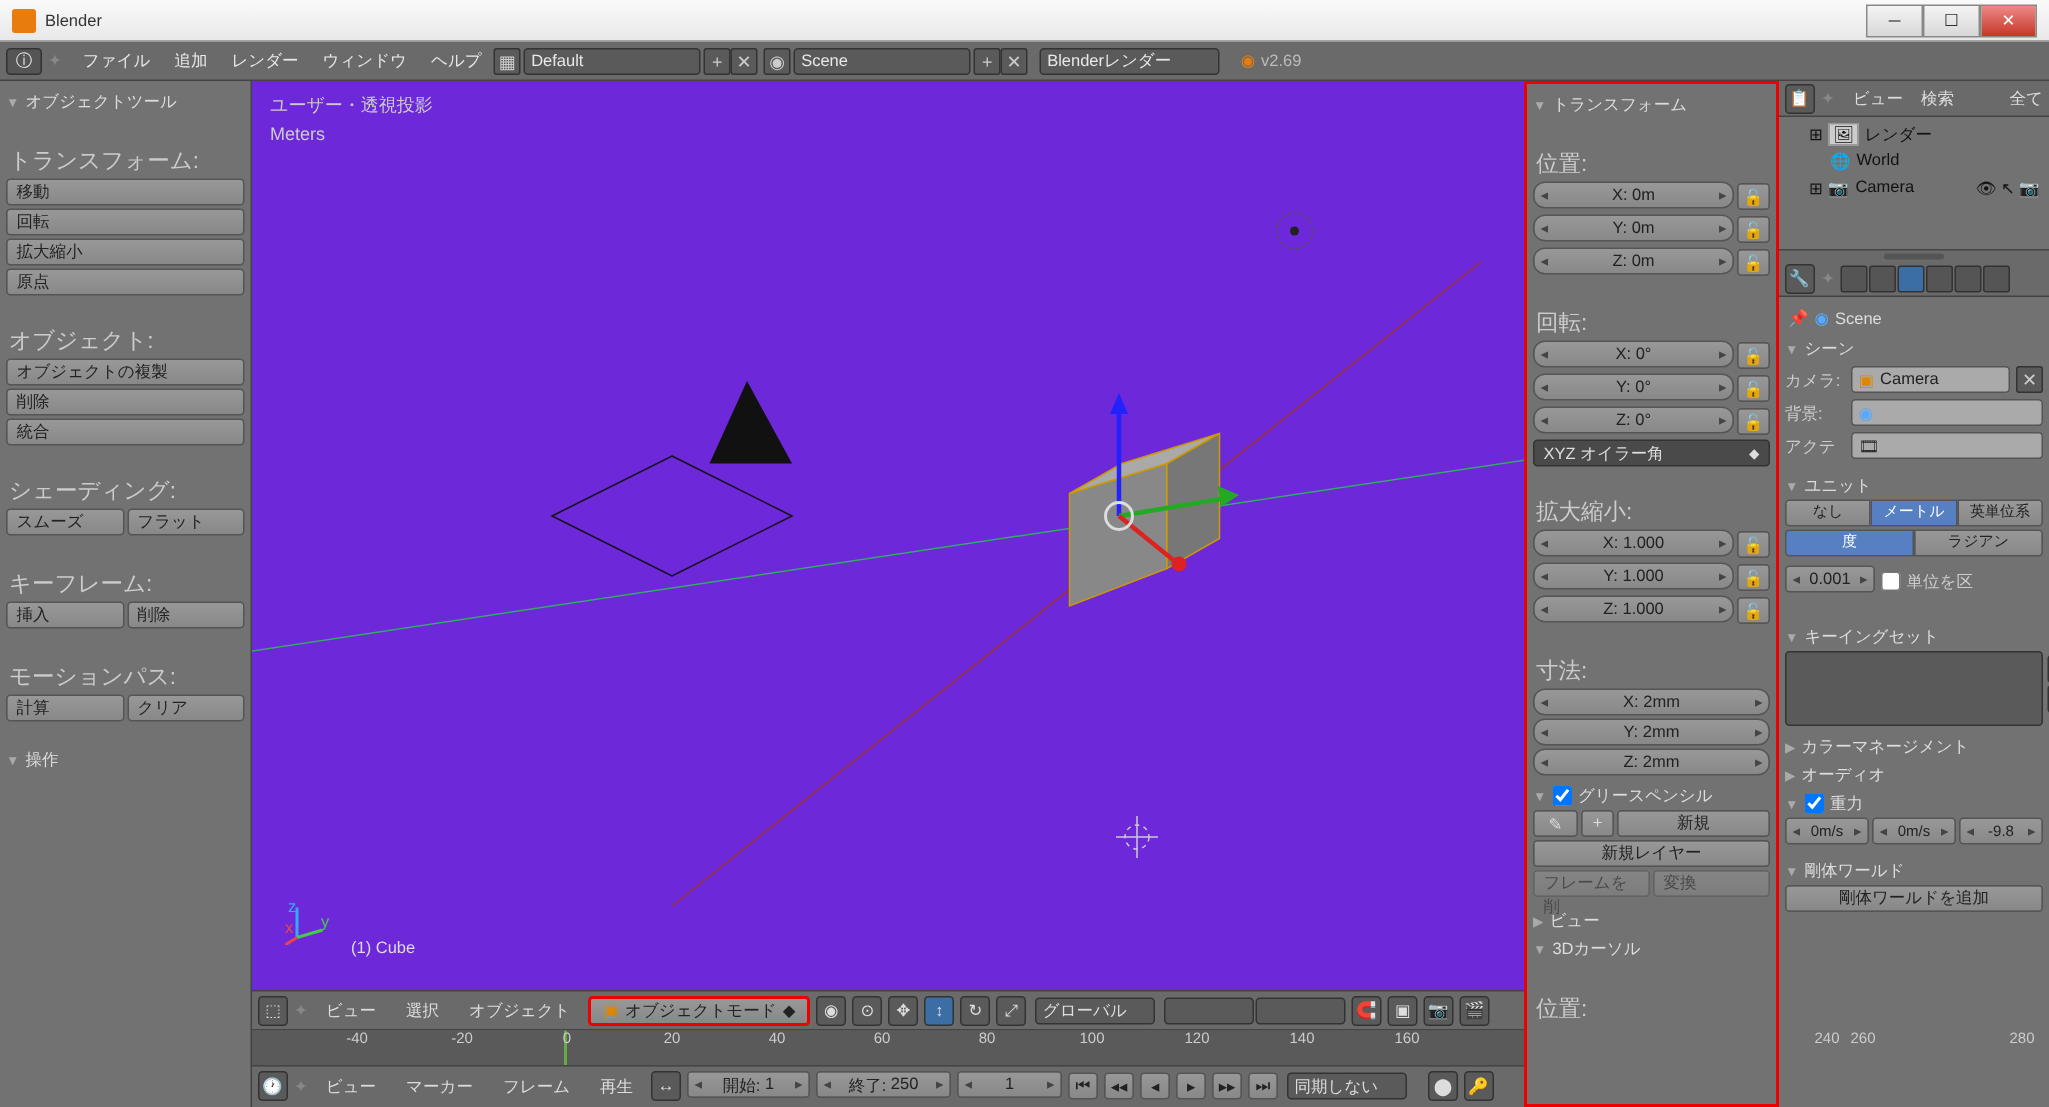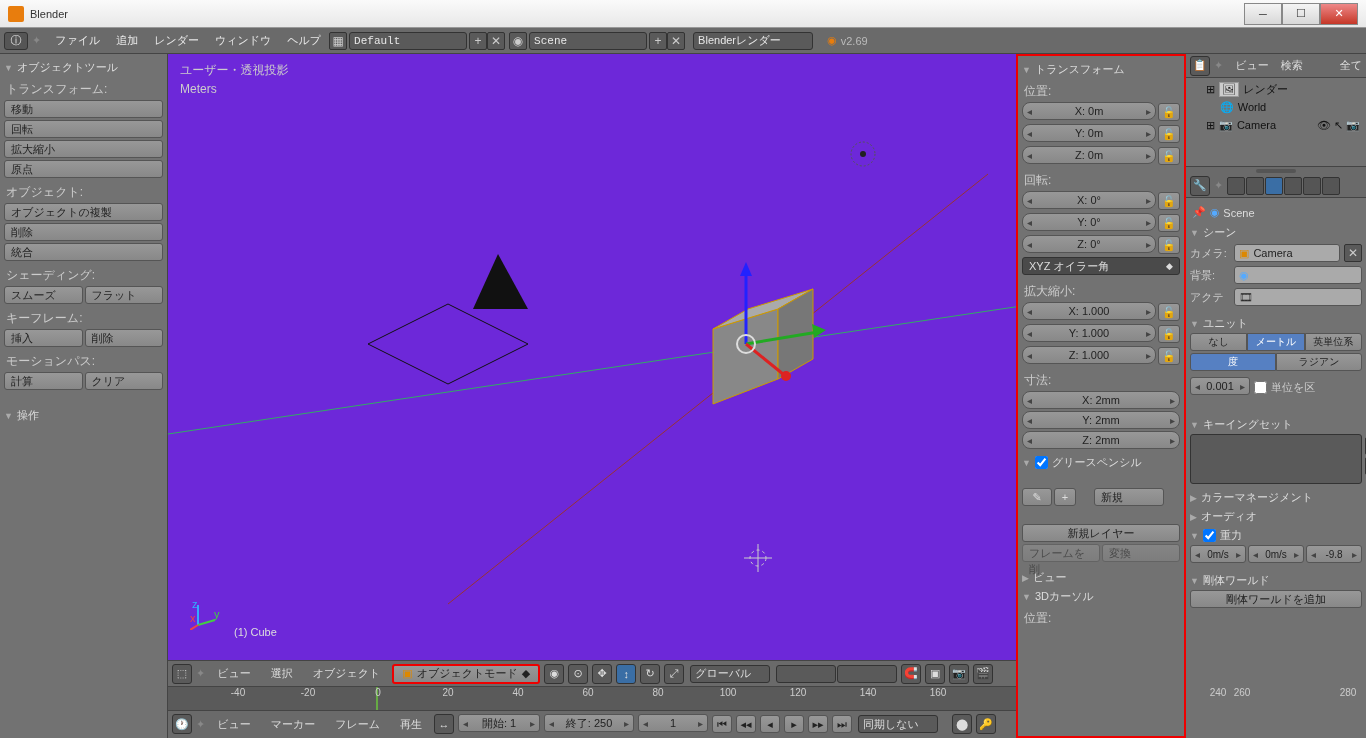--- a/index.html
+++ b/index.html
@@ -10,34 +10,34 @@
 .titlebar .icon { width: 16px; height: 16px; background: #e87d0d; border-radius: 2px; margin-right: 6px; }
 .win-btns { margin-left: auto; display: flex; }
 .win-btn { width: 38px; height: 22px; background: linear-gradient(#f4f4f4,#d8d8d8); border: 1px solid #888; display: flex; align-items: center; justify-content: center; cursor: pointer; }
 .win-btn.close { background: linear-gradient(#e88,#c53727); color: #fff; }
 
 
 .menubar { height: 26px; background: #6a6a6a; border-bottom: 1px solid #444; display: flex; align-items: center; padding: 0 4px; gap: 0; color: #e8e8e8; font-size: 11px; }
 .menu-icon { width: 24px; height: 18px; background: #555; border: 1px solid #333; border-radius: 3px; margin-right: 4px; display: flex; align-items: center; justify-content: center; }
 .menu-item { padding: 0 8px; cursor: pointer; }
 .menu-field { height: 18px; background: #5a5a5a; border: 1px solid #333; border-radius: 3px; padding: 0 4px; display: flex; align-items: center; margin: 0 2px; }
-.menu-field.wide { width: 118px; font-family: Liberation Mono, monospace; }
+.menu-field.wide { width: 118px; }
 .menu-field.engine { width: 120px; }
 .menu-btn-sm { width: 18px; height: 18px; background: #5a5a5a; border: 1px solid #333; border-radius: 2px; cursor: pointer; display: inline-flex; align-items: center; justify-content: center; color: #ccc; font-size: 12px; line-height: 1; }
 .stats { margin-left: 8px; color: #bbb; font-size: 10px; }
 
 
 .main { display: flex; height: calc(100% - 28px - 26px); }
 
 
 .toolshelf { width: 168px; background: #727272; border-right: 1px solid #444; padding: 4px; overflow: hidden; }
 .panel-hdr { display: flex; align-items: center; color: #ddd; font-size: 11px; padding: 2px 0; cursor: pointer; }
 .panel-hdr::before { content: "▼"; font-size: 9px; margin-right: 4px; color: #aaa; }
 .panel-hdr.collapsed::before { content: "▶"; }
-.label-row { color: #ccc; font-size: 12px; padding: 4px 2px 2px; }
+.label-row { color: #ccc; font-size: 15px; padding: 4px 2px 2px; margin-top: 17px; }
 .btn { display: block; width: 100%; height: 18px; background: linear-gradient(#989898,#888888); border: 1px solid #555; border-radius: 3px; color: #222; text-align: left; padding: 0 6px; margin-bottom: 2px; cursor: pointer; line-height: 16px; }
 .btn-row { display: flex; gap: 2px; }
 .btn-row .btn { flex: 1; }
 
 
 .viewport-wrap { flex: 1; display: flex; flex-direction: column; }
 .viewport { flex: 1; background: #6d28d9; position: relative; overflow: hidden; }
 .viewport-text { position: absolute; left: 12px; top: 8px; color: #ccc; font-size: 12px; }
 .viewport-text2 { position: absolute; left: 12px; top: 28px; color: #ccc; font-size: 12px; }
 .obj-name { position: absolute; left: 66px; bottom: 48px; color: #ddd; }
@@ -316,21 +316,21 @@
     <div class="num-field">X: 2mm</div>
     <div class="num-field">Y: 2mm</div>
     <div class="num-field">Z: 2mm</div>
     <div class="panel-hdr" style="margin-top:4px">
         <input type="checkbox" checked="" style="margin-right: 4px;">
         <span>グリースペンシル</span>
       </div>
     <div class="num-row">
         <div class="lock-btn" style="width:30px">✎</div>
         <div class="lock-btn">+</div>
-        <button class="btn" style="flex:1;margin:16px">新規</button>
+        <button class="btn" style="flex:1;text-align:center;margin:0">新規</button>
       </div>
     <button class="btn" style="text-align:center">新規レイヤー</button>
     <div class="btn-row">
         <button class="btn" style="opacity:.5">フレームを削</button>
         <button class="btn" style="opacity:.5">変換</button>
       </div>
     <div class="panel-hdr collapsed" style="margin-top:4px">ビュー</div>
     <div class="panel-hdr">3Dカーソル</div>
     <div class="label-row">位置:</div>
   </div>

